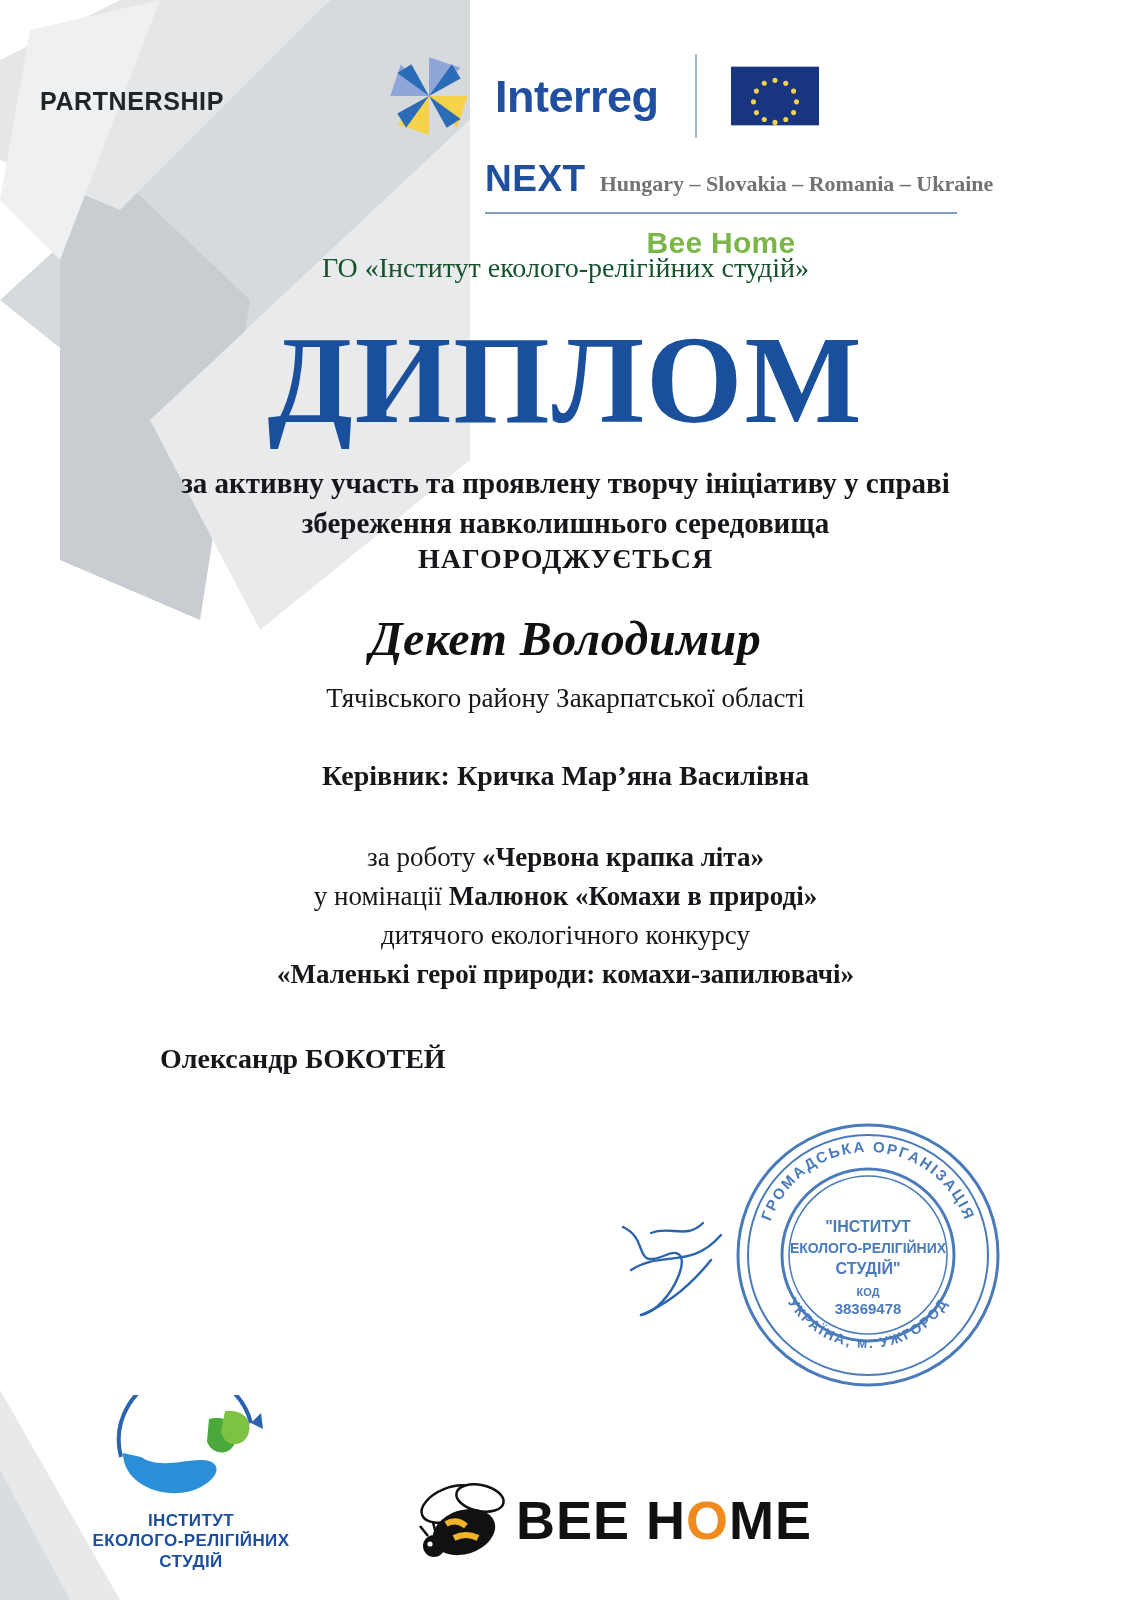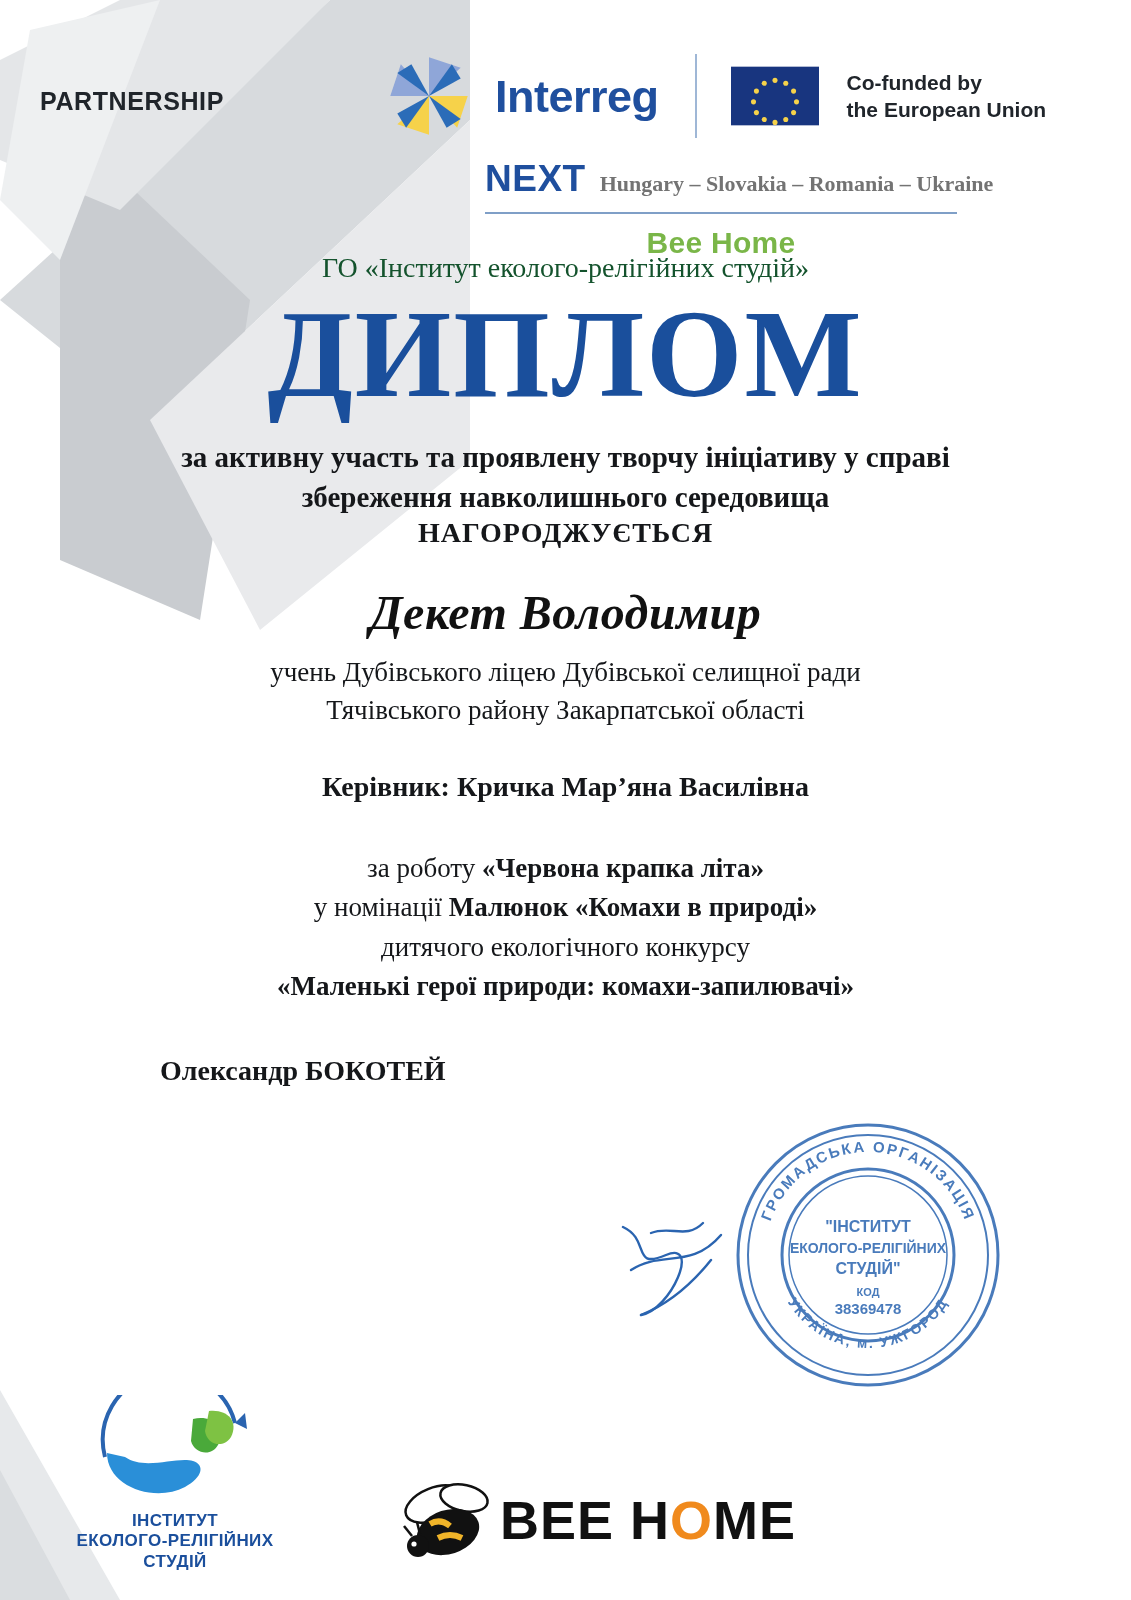--- a/index.html
+++ b/index.html
@@ -152,21 +152,21 @@
     z-index: 3;
     text-align: center;
     padding: 0 70px;
   }
   .org-line {
     margin-top: 52px;
     font-size: 28px;
     color: #14532d;
   }
   .diploma-title {
-    margin-top: 8px;
+    margin-top: 34px;
     font-family: "Liberation Serif", serif;
     font-weight: bold;
     font-size: 124px;
     line-height: 1.02;
     letter-spacing: 2px;
     color: #1a4f9c;
   }
   .reason {
     margin-top: 20px;
     font-weight: bold;
@@ -233,21 +233,21 @@
     right: 390px;
     top: 1215px;
     width: 130px;
     height: 120px;
     z-index: 5;
   }
 
   
   .footer {
     position: absolute;
-    left: 0; right: 0; bottom: 28px;
+    left: 16px; right: 0; bottom: 28px;
     z-index: 3;
     display: flex;
     align-items: flex-end;
     padding: 0 60px;
     box-sizing: border-box;
   }
   .inst-logo {
     width: 230px;
     text-align: center;
   }
@@ -321,24 +321,20 @@
           <circle cx="64" cy="47" r="2.6"></circle>
           <circle cx="56" cy="54" r="2.6"></circle>
           <circle cx="45" cy="57" r="2.6"></circle>
           <circle cx="34" cy="54" r="2.6"></circle>
           <circle cx="26" cy="47" r="2.6"></circle>
           <circle cx="23" cy="36" r="2.6"></circle>
           <circle cx="26" cy="25" r="2.6"></circle>
           <circle cx="34" cy="17" r="2.6"></circle>
         </g>
       </svg>
-      <div class="eu-text">
-        <div>Co-funded by</div>
-        <div>the European Union</div>
-      </div>
     </div>
 
     <div class="next-row">
       <div class="next-word">NEXT</div>
       <div class="next-countries">Hungary – Slovakia – Romania – Ukraine</div>
     </div>
 
     <div class="hr-blue"></div>
     <div class="beehome-label">Bee Home</div>
   </div>
@@ -353,21 +349,20 @@
   <div class="reason">
     <div>за активну участь та проявлену творчу ініціативу у справі</div>
     <div>збереження навколишнього середовища</div>
   </div>
 
   <div class="awarded-label">НАГОРОДЖУЄТЬСЯ</div>
 
   <div class="recipient">Декет Володимир</div>
 
   <div class="recipient-sub">
-    <div>учень Дубівського ліцею Дубівської селищної ради</div>
     <div>Тячівського району Закарпатської області</div>
   </div>
 
   <div class="supervisor">Керівник: Кричка Мар’яна Василівна</div>
 
   <div class="work-block">
     <div>
       <span>за роботу </span><b>«Червона крапка літа»</b>
     </div>
     <div>

